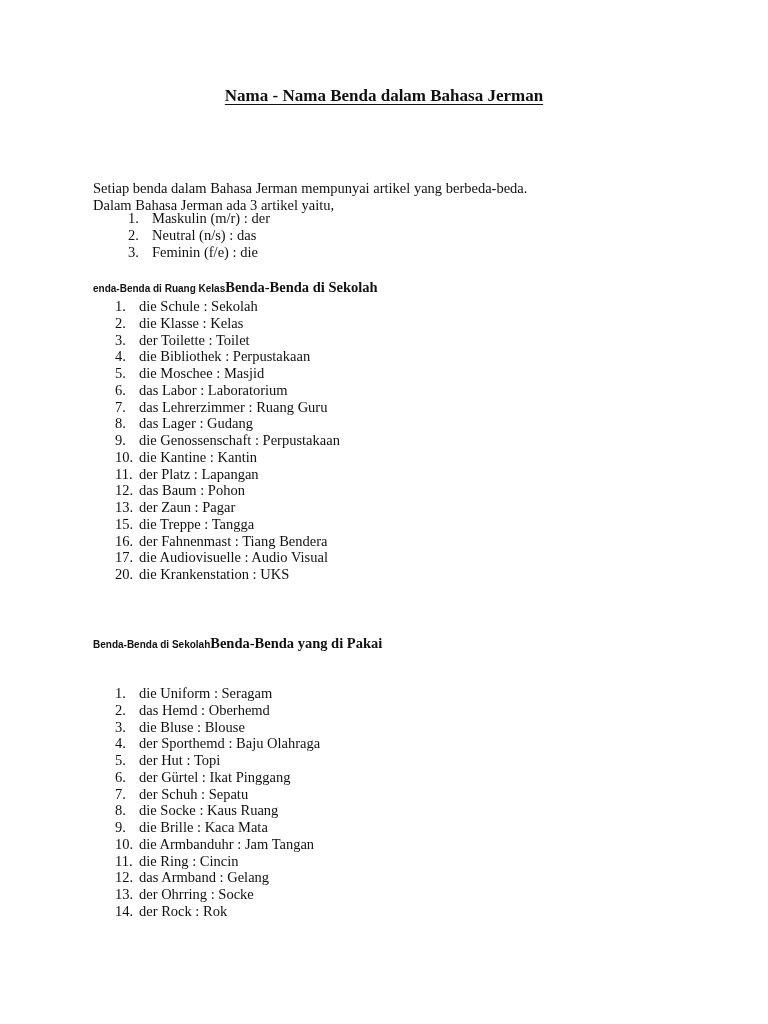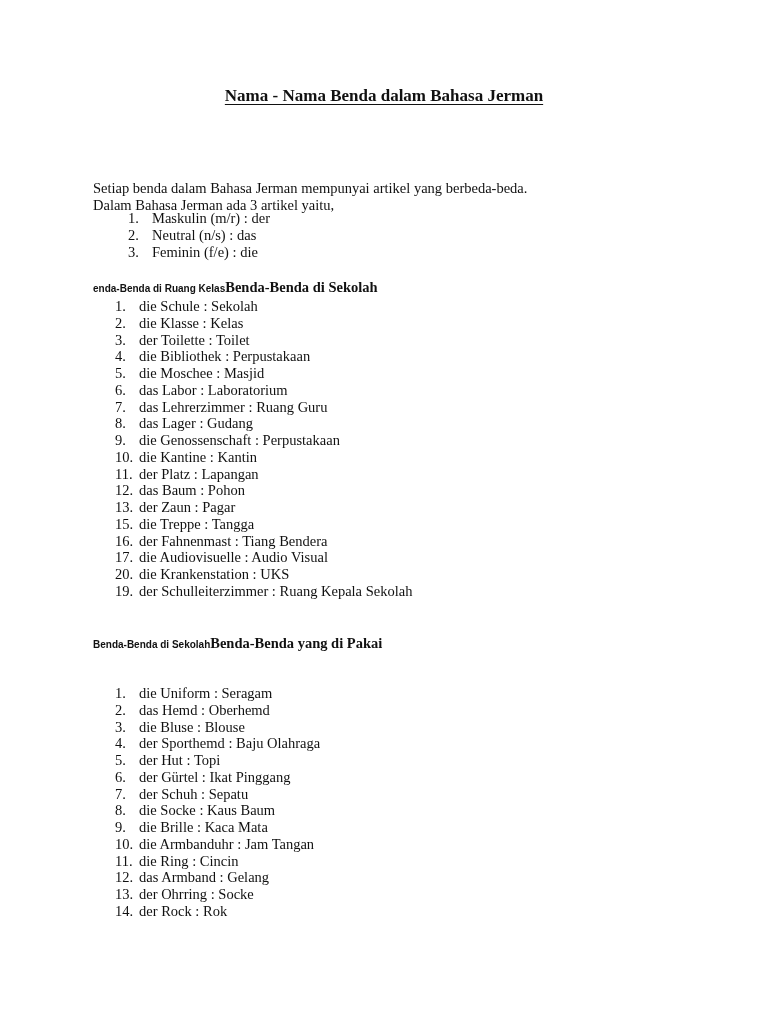--- a/index.html
+++ b/index.html
@@ -44,34 +44,33 @@
     <li><span class="num">8.</span><span>das Lager : Gudang</span></li>
     <li><span class="num">9.</span><span>die Genossenschaft : Perpustakaan</span></li>
     <li><span class="num">10.</span><span>die Kantine : Kantin</span></li>
     <li><span class="num">11.</span><span>der Platz : Lapangan</span></li>
     <li><span class="num">12.</span><span>das Baum : Pohon</span></li>
     <li><span class="num">13.</span><span>der Zaun : Pagar</span></li>
     <li><span class="num">15.</span><span>die Treppe : Tangga</span></li>
     <li><span class="num">16.</span><span>der Fahnenmast : Tiang Bendera</span></li>
     <li><span class="num">17.</span><span>die Audiovisuelle : Audio Visual</span></li>
     <li><span class="num">20.</span><span>die Krankenstation : UKS</span></li>
-    <li><span class="num">19.</span><span>der Schulleiterzimmer : Ruang Kepala Sekolah</span></li>
   </ul>
 
   <div class="heading" style="top:634px;"><span class="sans">Benda-Benda di Sekolah</span><span class="serif">Benda-Benda yang di Pakai</span></div>
 
   <ul class="list" style="top:685px;">
     <li><span class="num">1.</span><span>die Uniform : Seragam</span></li>
     <li><span class="num">2.</span><span>das Hemd : Oberhemd</span></li>
     <li><span class="num">3.</span><span>die Bluse : Blouse</span></li>
     <li><span class="num">4.</span><span>der Sporthemd : Baju Olahraga</span></li>
     <li><span class="num">5.</span><span>der Hut : Topi</span></li>
     <li><span class="num">6.</span><span>der Gürtel : Ikat Pinggang</span></li>
     <li><span class="num">7.</span><span>der Schuh : Sepatu</span></li>
-    <li><span class="num">8.</span><span>die Socke : Kaus Baum</span></li>
+    <li><span class="num">8.</span><span>die Socke : Kaus Ruang</span></li>
     <li><span class="num">9.</span><span>die Brille : Kaca Mata</span></li>
     <li><span class="num">10.</span><span>die Armbanduhr : Jam Tangan</span></li>
     <li><span class="num">11.</span><span>die Ring : Cincin</span></li>
     <li><span class="num">12.</span><span>das Armband : Gelang</span></li>
     <li><span class="num">13.</span><span>der Ohrring : Socke</span></li>
     <li><span class="num">14.</span><span>der Rock : Rok</span></li>
   </ul>
 </div>
 
 </body></html>

